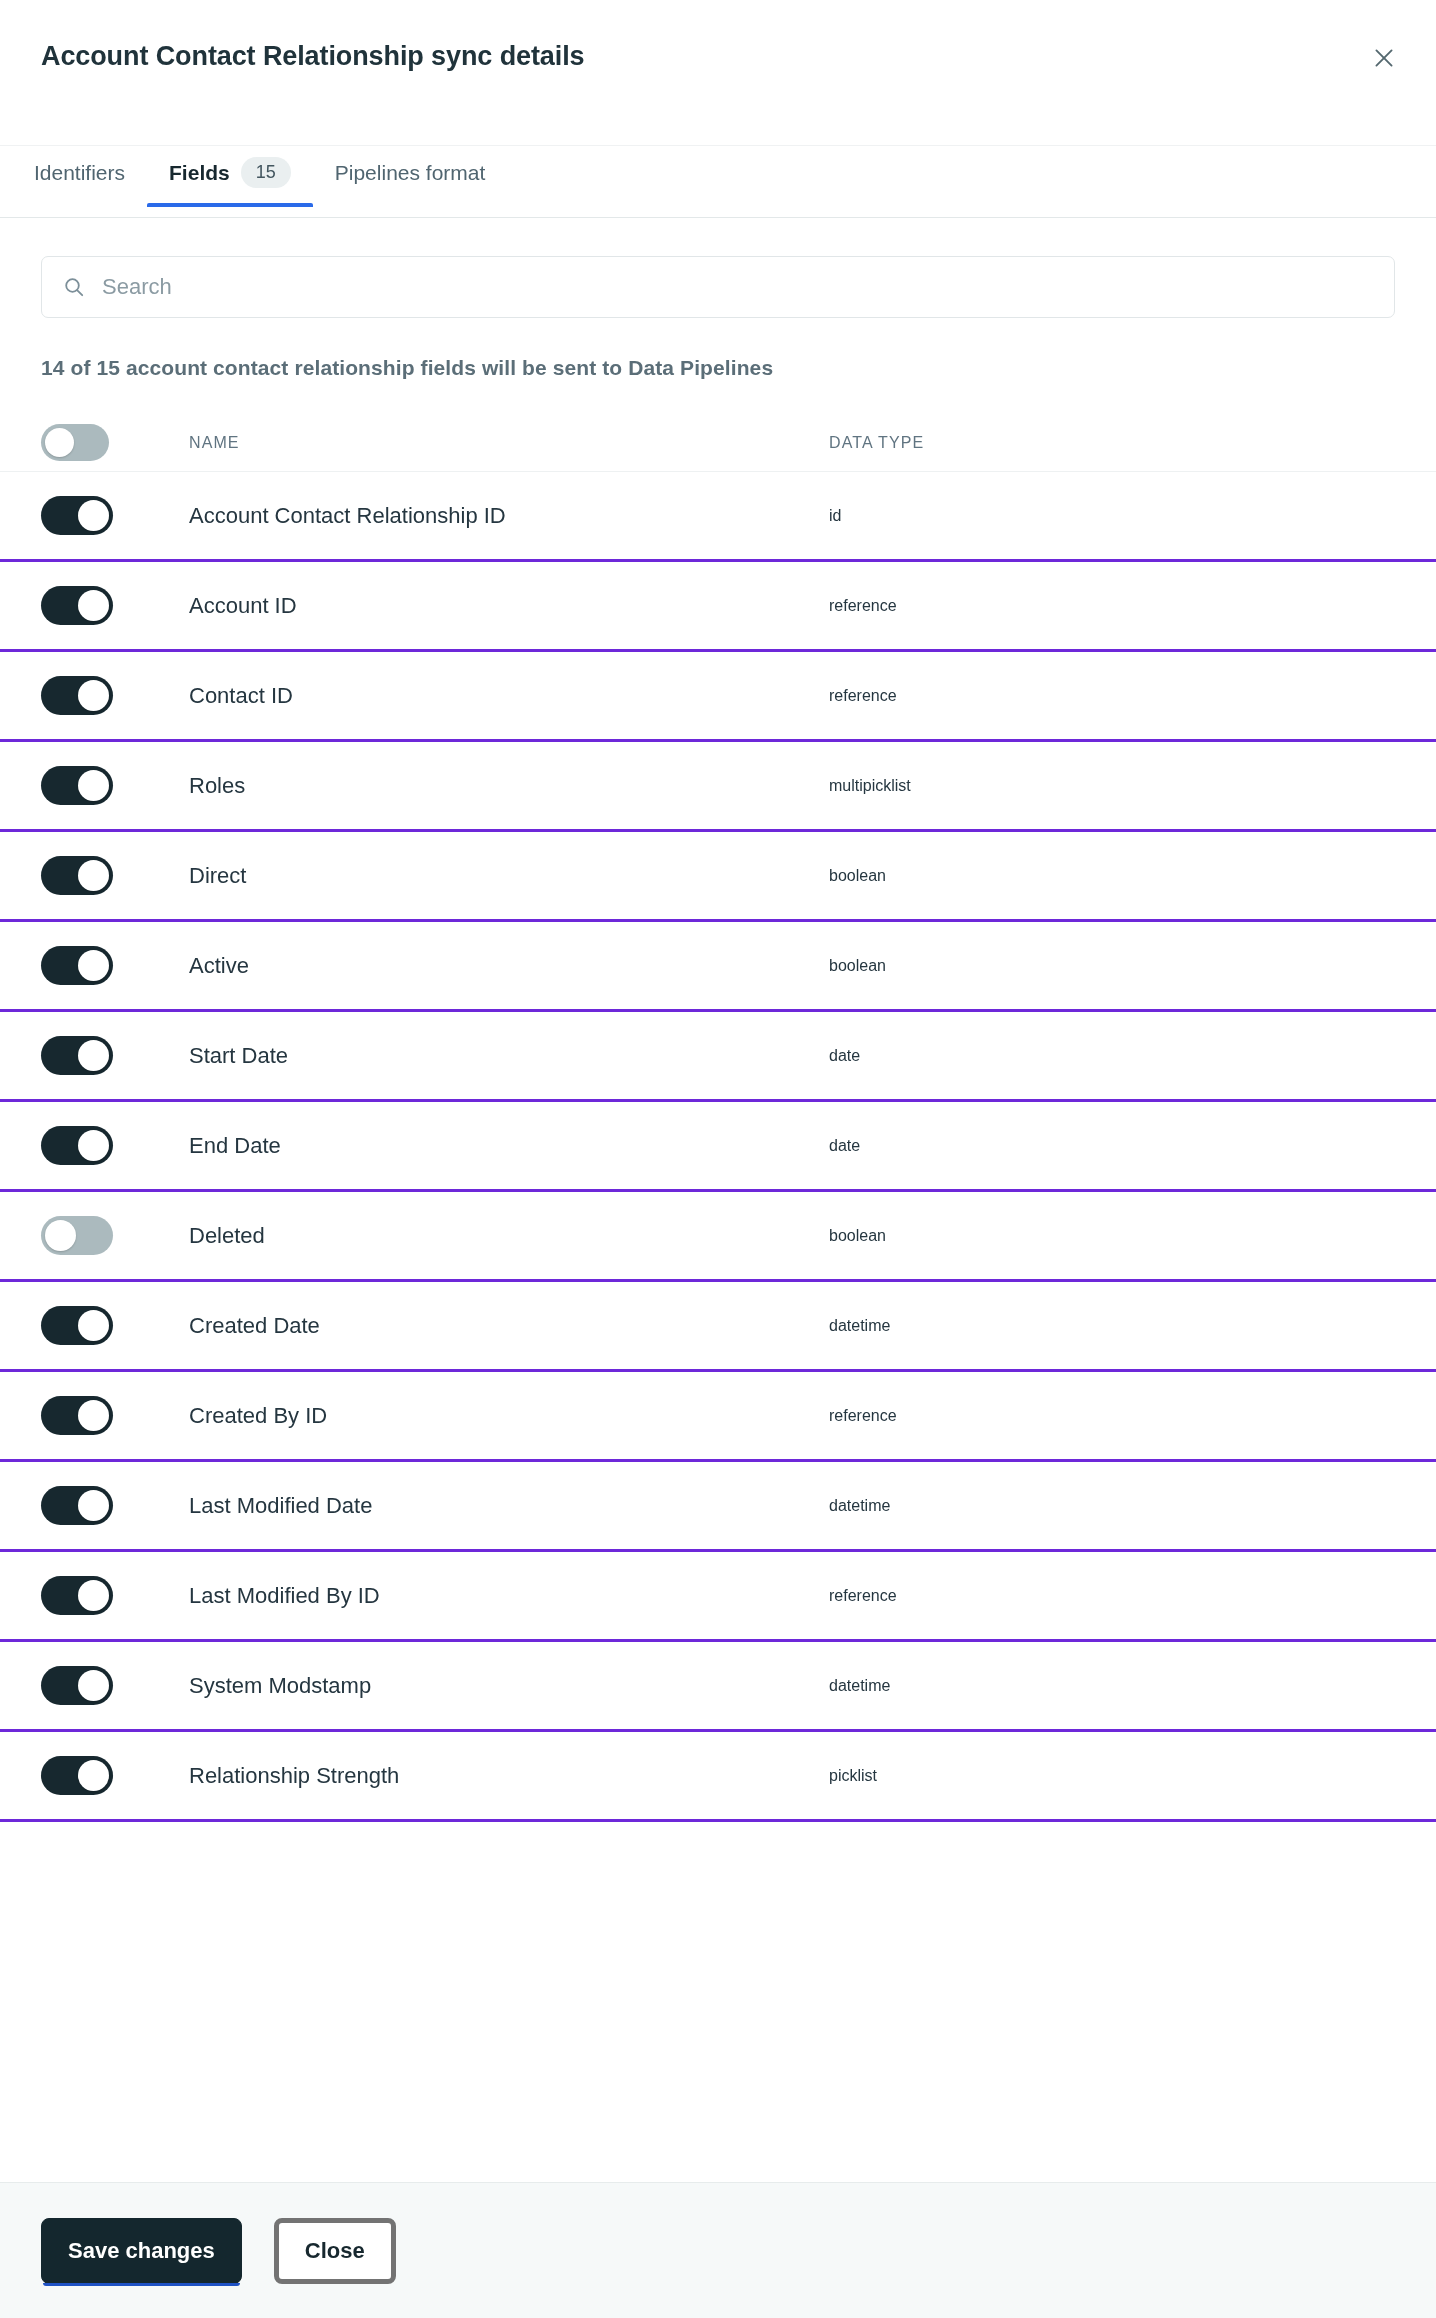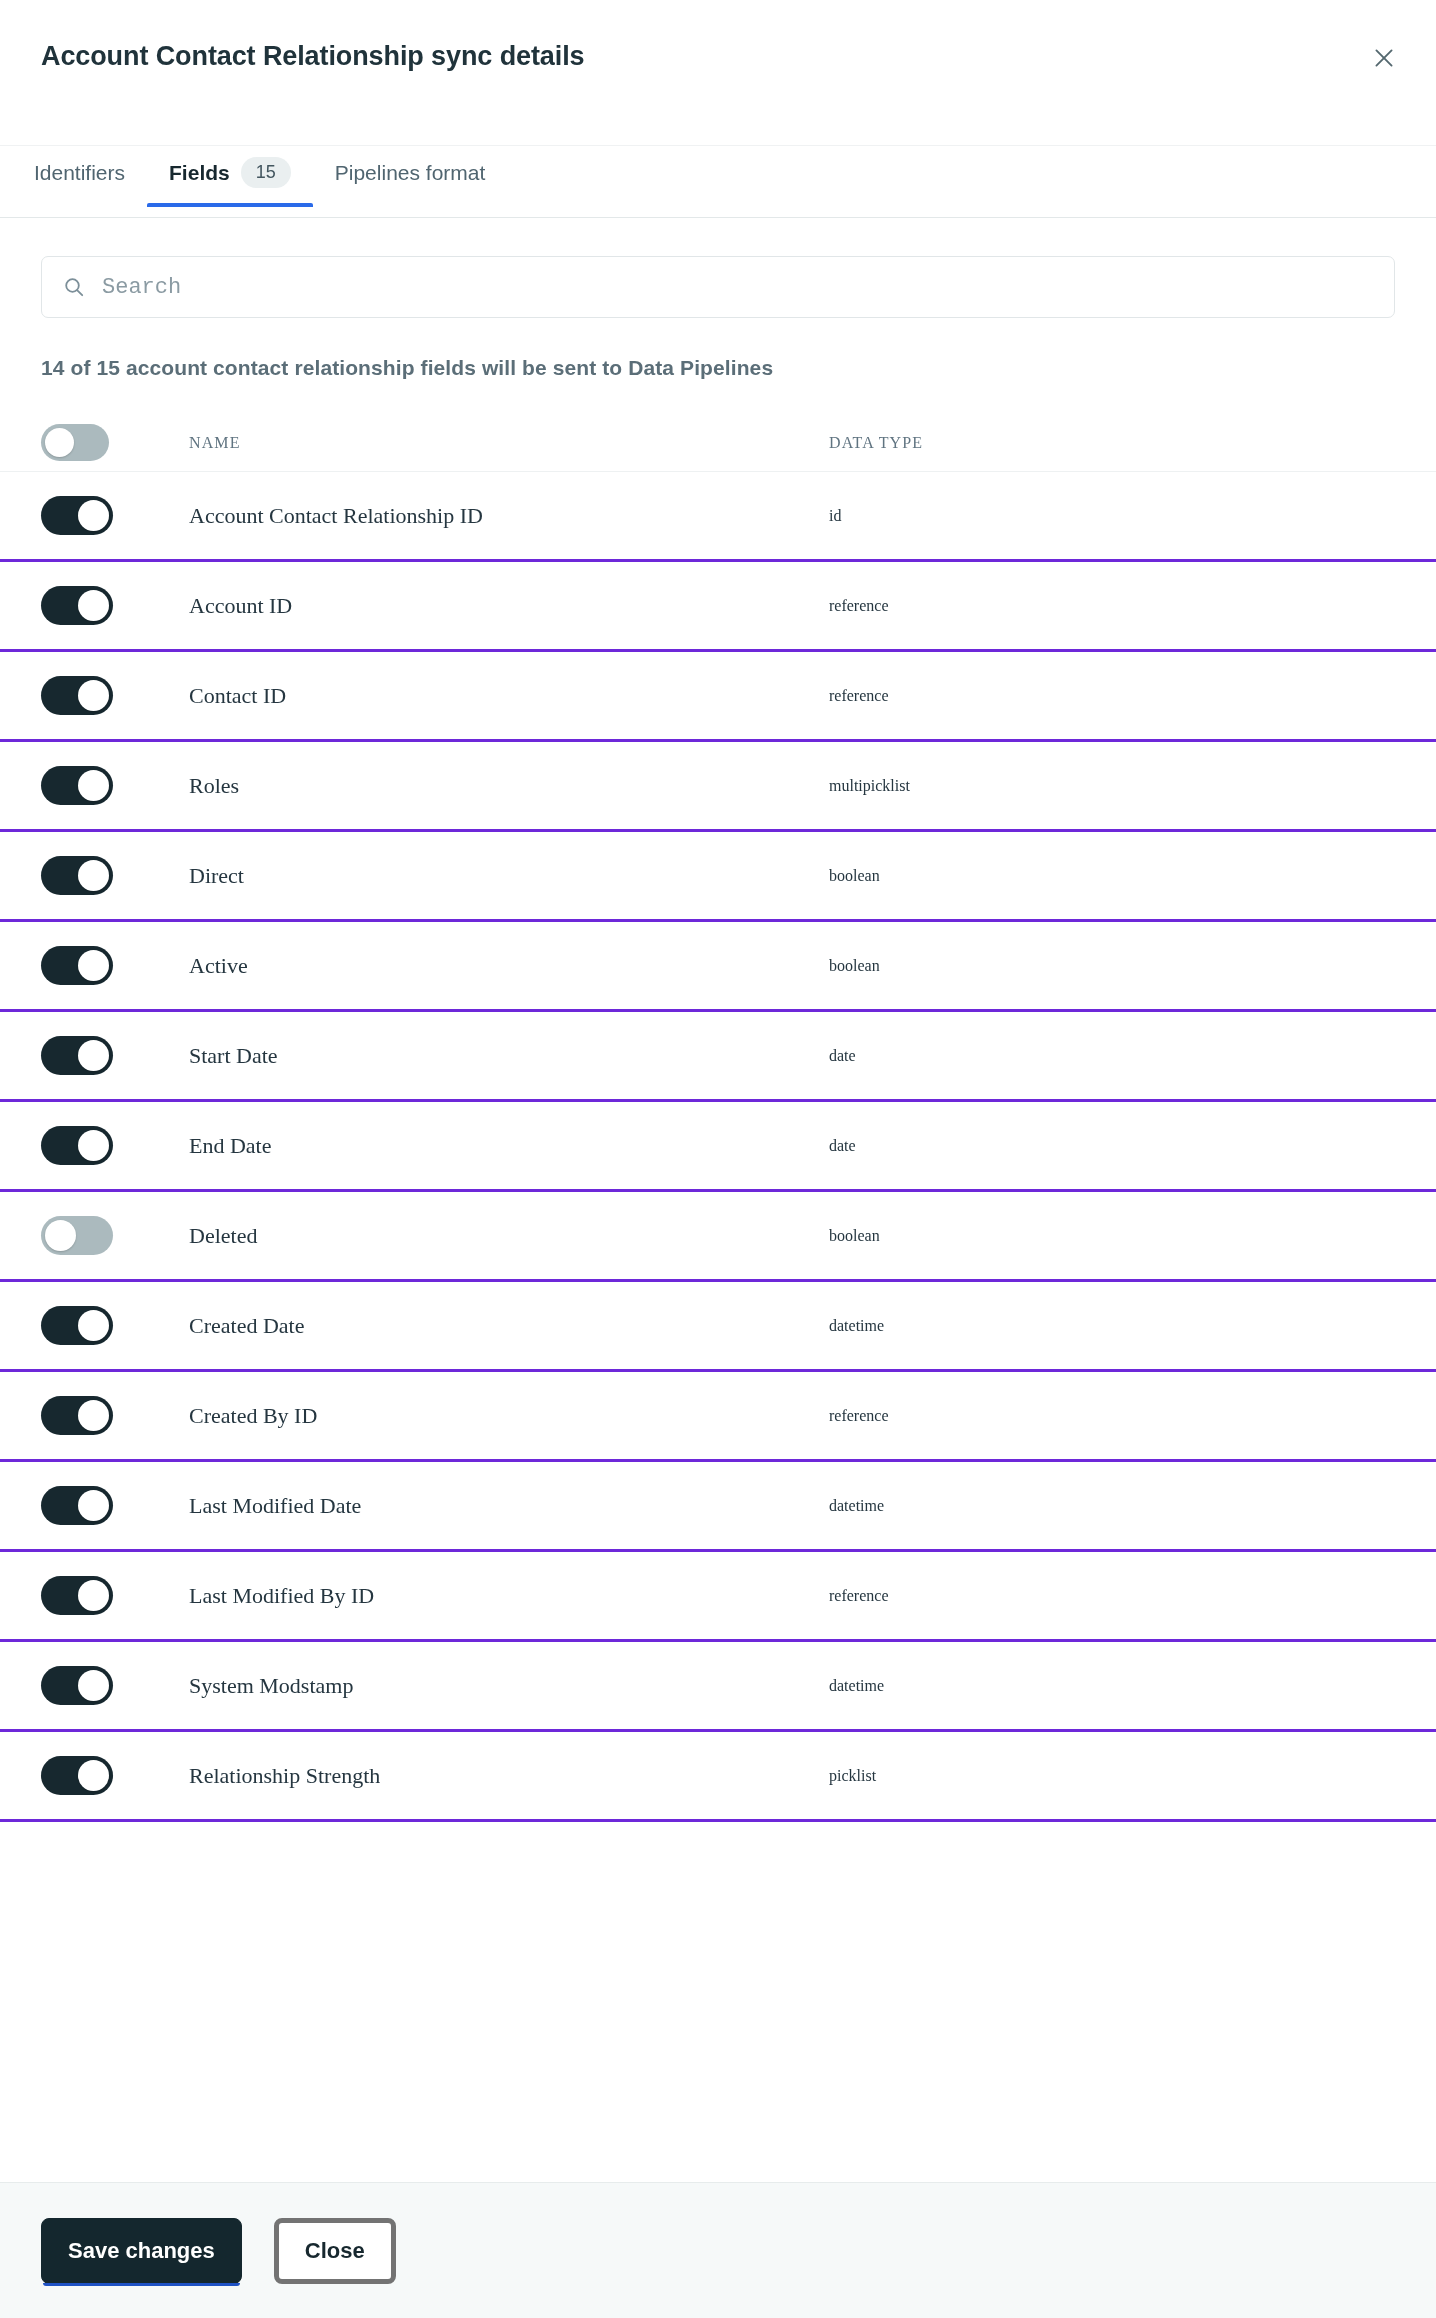--- a/index.html
+++ b/index.html
@@ -120,39 +120,38 @@
     background: #ffffff;
     gap: 16px;
     cursor: text;
   }
   .search-box svg { flex: 0 0 auto; display:block; }
   .search-input {
     border: none;
     outline: none;
     font-size: 22px;
     color: #23343c;
-    font-family: Liberation Mono, monospace;
+    font-family: Liberation Sans, sans-serif;
     width: 100%;
     background: transparent;
   }
   .search-input::placeholder { color: #8b9ba3; }
 
   .summary {
     padding: 38px 41px 0 41px;
     font-size: 21px;
     font-weight: 700;
     color: #5b6e78;
     letter-spacing: 0.1px;
   }
 
   
   .table {
     margin-top: 34px;
     width: 100%;
-    font-family: Liberation Serif, serif;
   }
   .row {
     display: flex;
     align-items: center;
     height: 90px;
     border-bottom: 3px solid #6d28d9;
     padding: 0 41px 0 41px;
   }
   .row.header-row {
     height: 58px;

